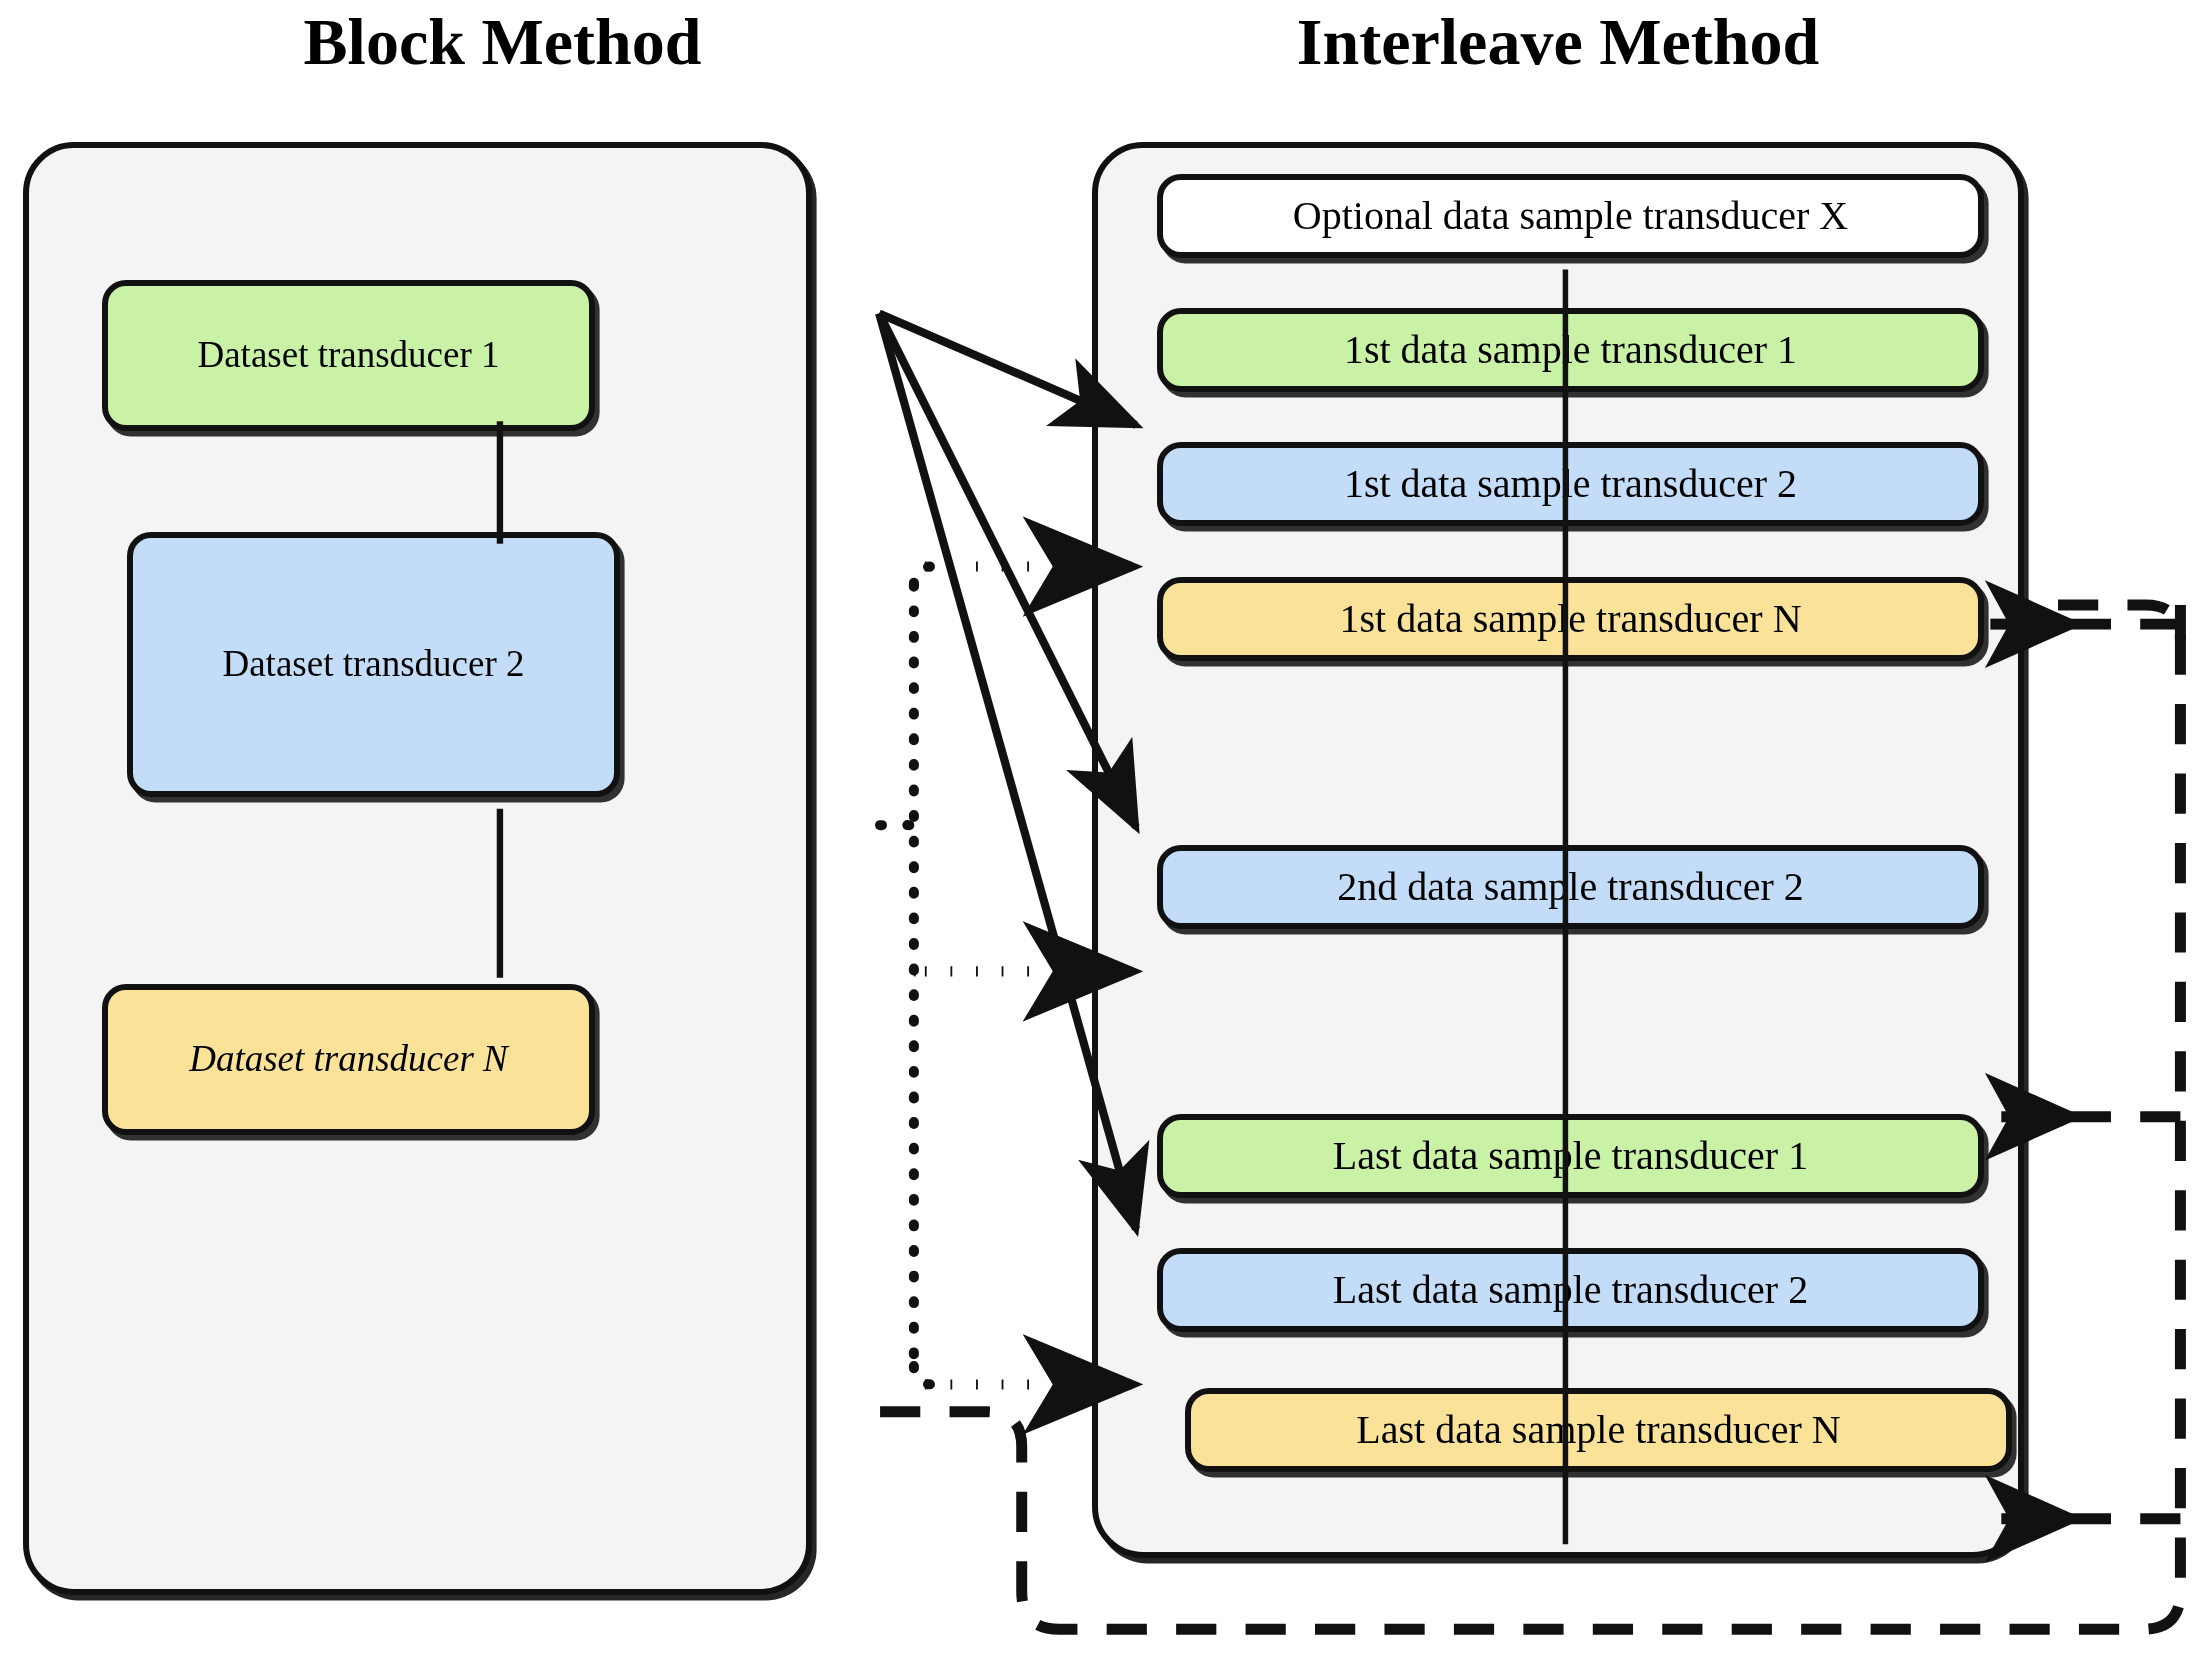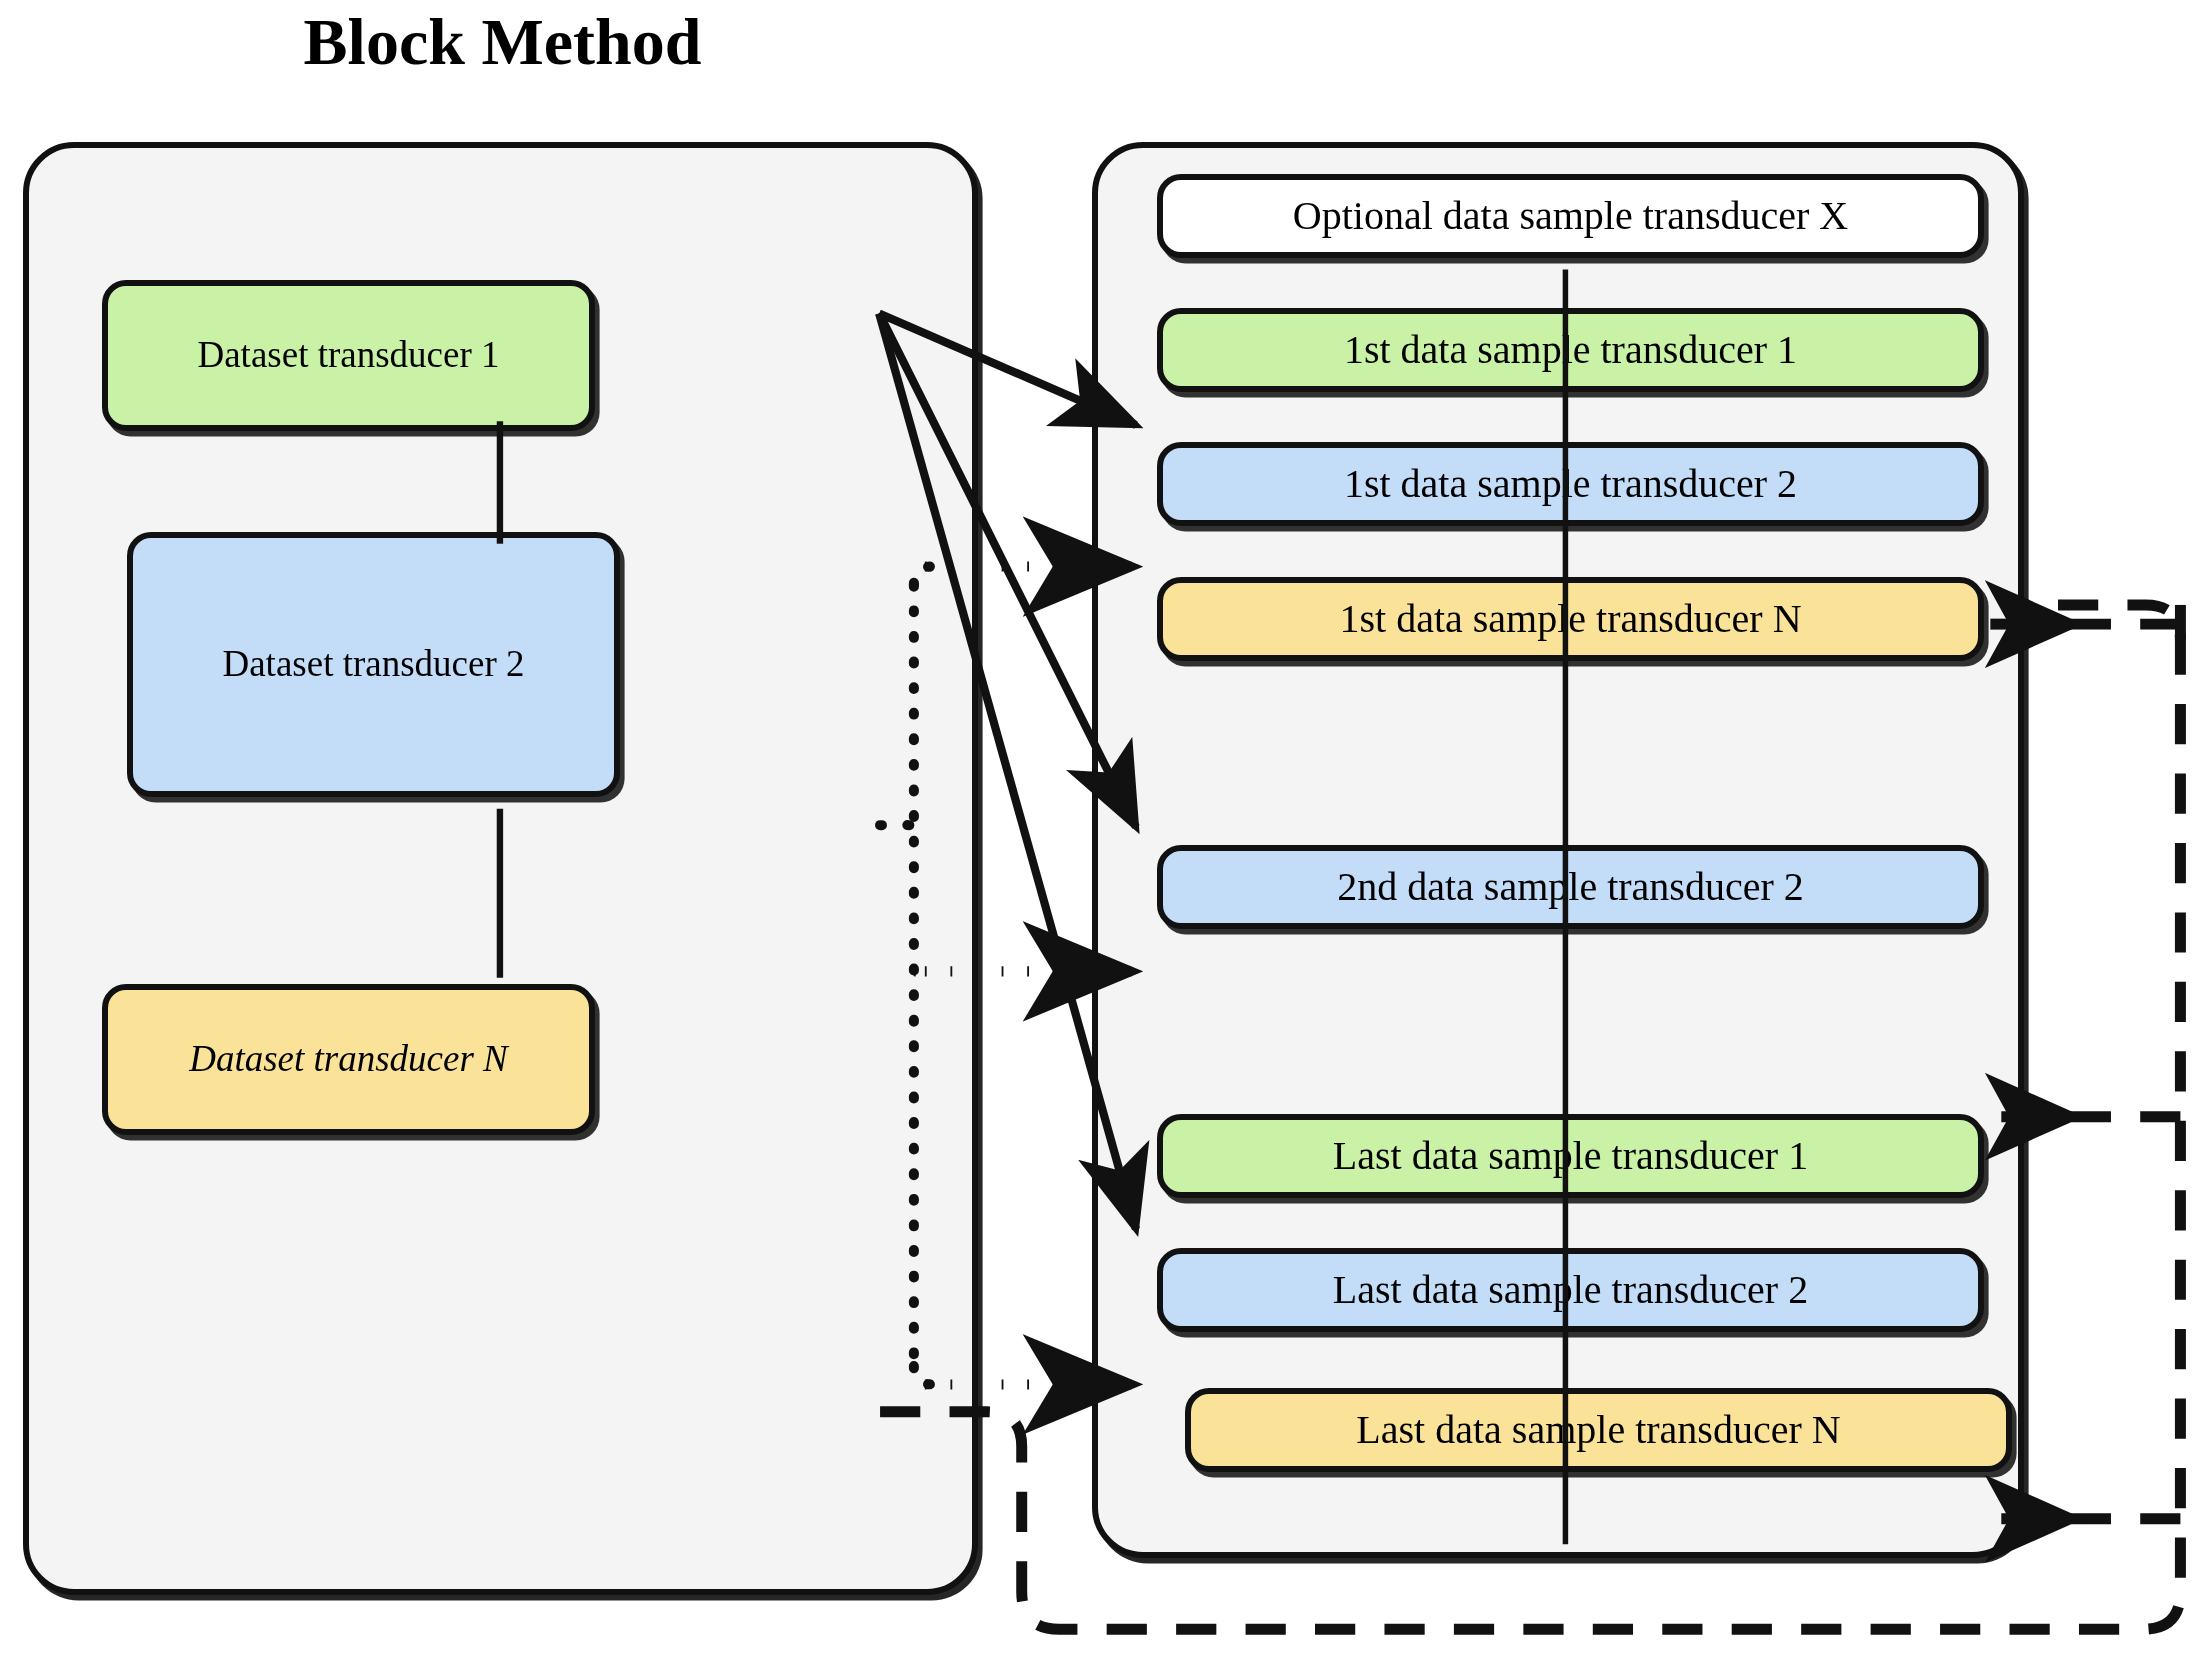--- a/index.html
+++ b/index.html
@@ -24,21 +24,21 @@
   #title-inter  { left:1092px; top:3.7px;  width:932px; }
 
   .panel {
     position:absolute;
     background:#f4f4f4;
     border:6.4px solid #111;
     border-radius:51px;
     box-sizing:border-box;
     box-shadow:4.6px 5.5px 0 rgba(0,0,0,0.85);
   }
-  #panel-block { left:23px;   top:142px; width:955px; height:1453px;padding-left:12px; }
+  #panel-block { left:23px;   top:142px; width:789px; height:1453px;padding-left:12px; }
   #panel-inter { left:1092px; top:142px; width:932px; height:1416px; }
 
   .node {
     position:absolute;
     border:6.4px solid #111;
     border-radius:24px;
     box-sizing:border-box;
     display:flex;
     align-items:center;
     justify-content:center;
@@ -77,20 +77,21 @@
     width:2207px; height:1675px;
     pointer-events:none;
   }
 </style>
 </head>
 <body>
 
 <div id="stage">
 
   <div class="title" id="title-block">Block Method</div>
+  <div class="title" id="title-inter">Interleave Method</div>
 
   <div class="panel" id="panel-block">
     <div class="node lnode c-green" id="ds1">
       <span>Dataset transducer 1</span>
     </div>
     <div class="node lnode c-blue" id="ds2">
       <span>Dataset transducer 2</span>
     </div>
     <div class="node lnode c-yellow" id="dsN">
       <span>Dataset transducer N</span>

